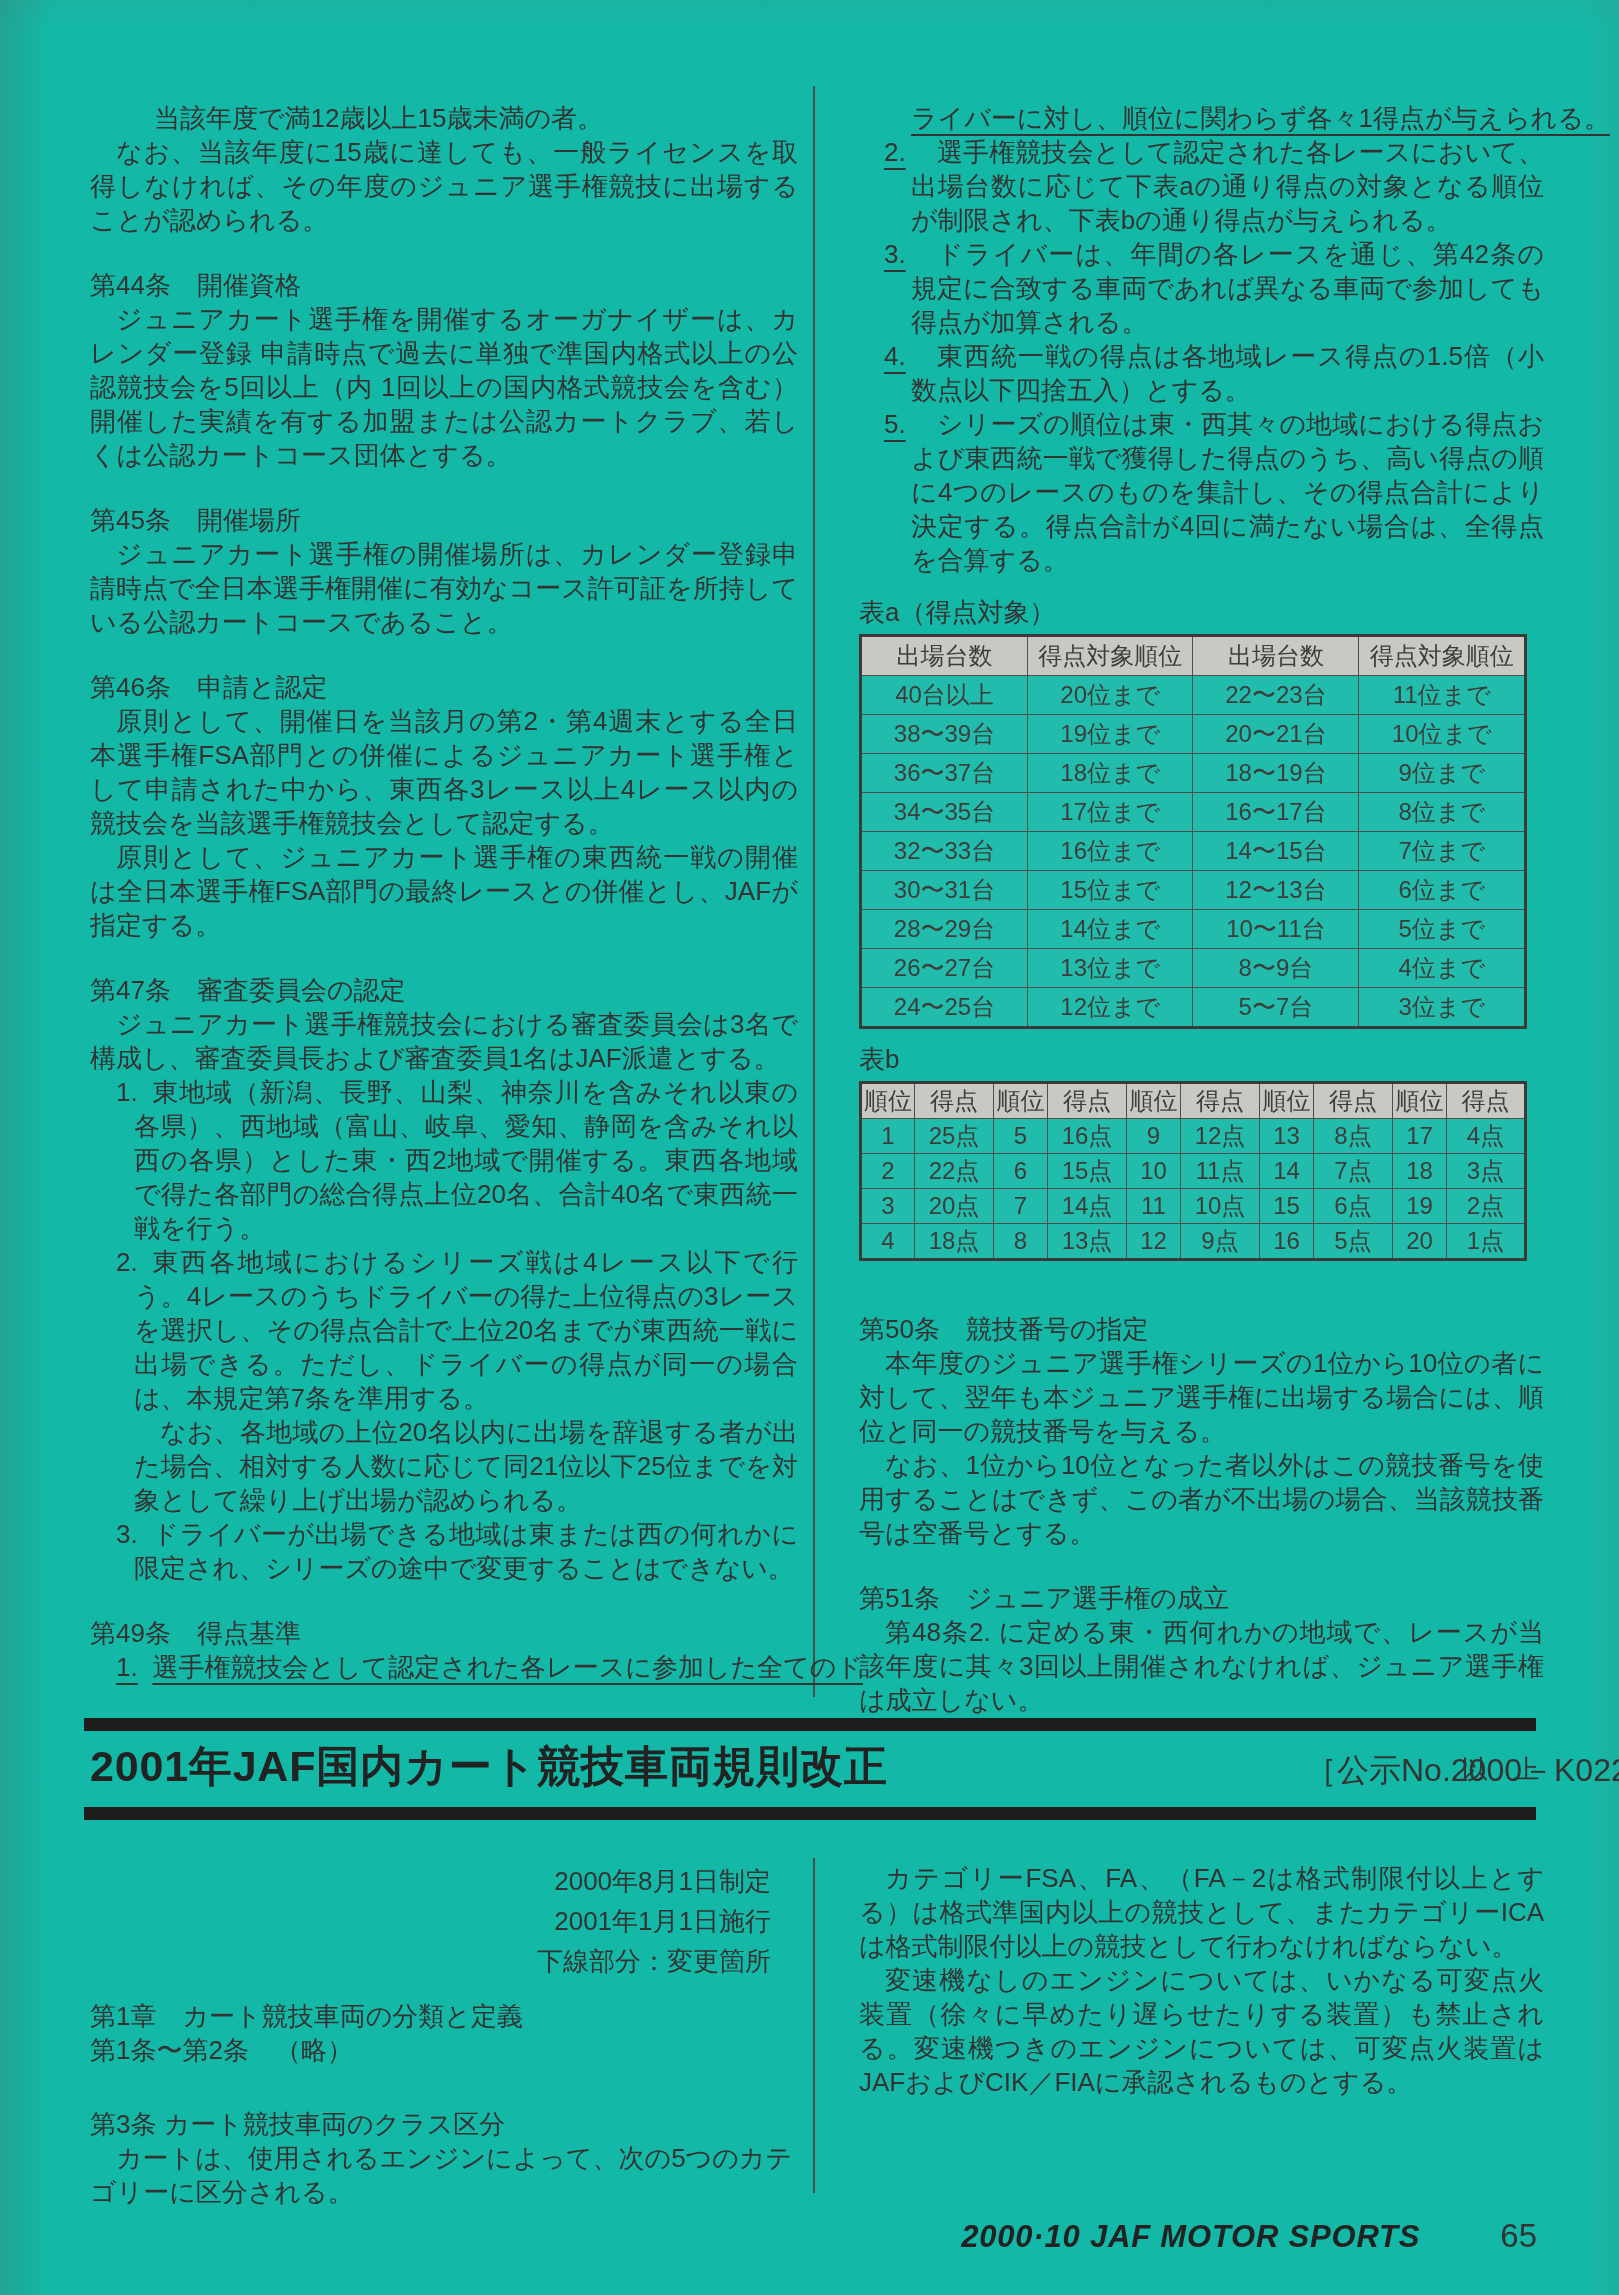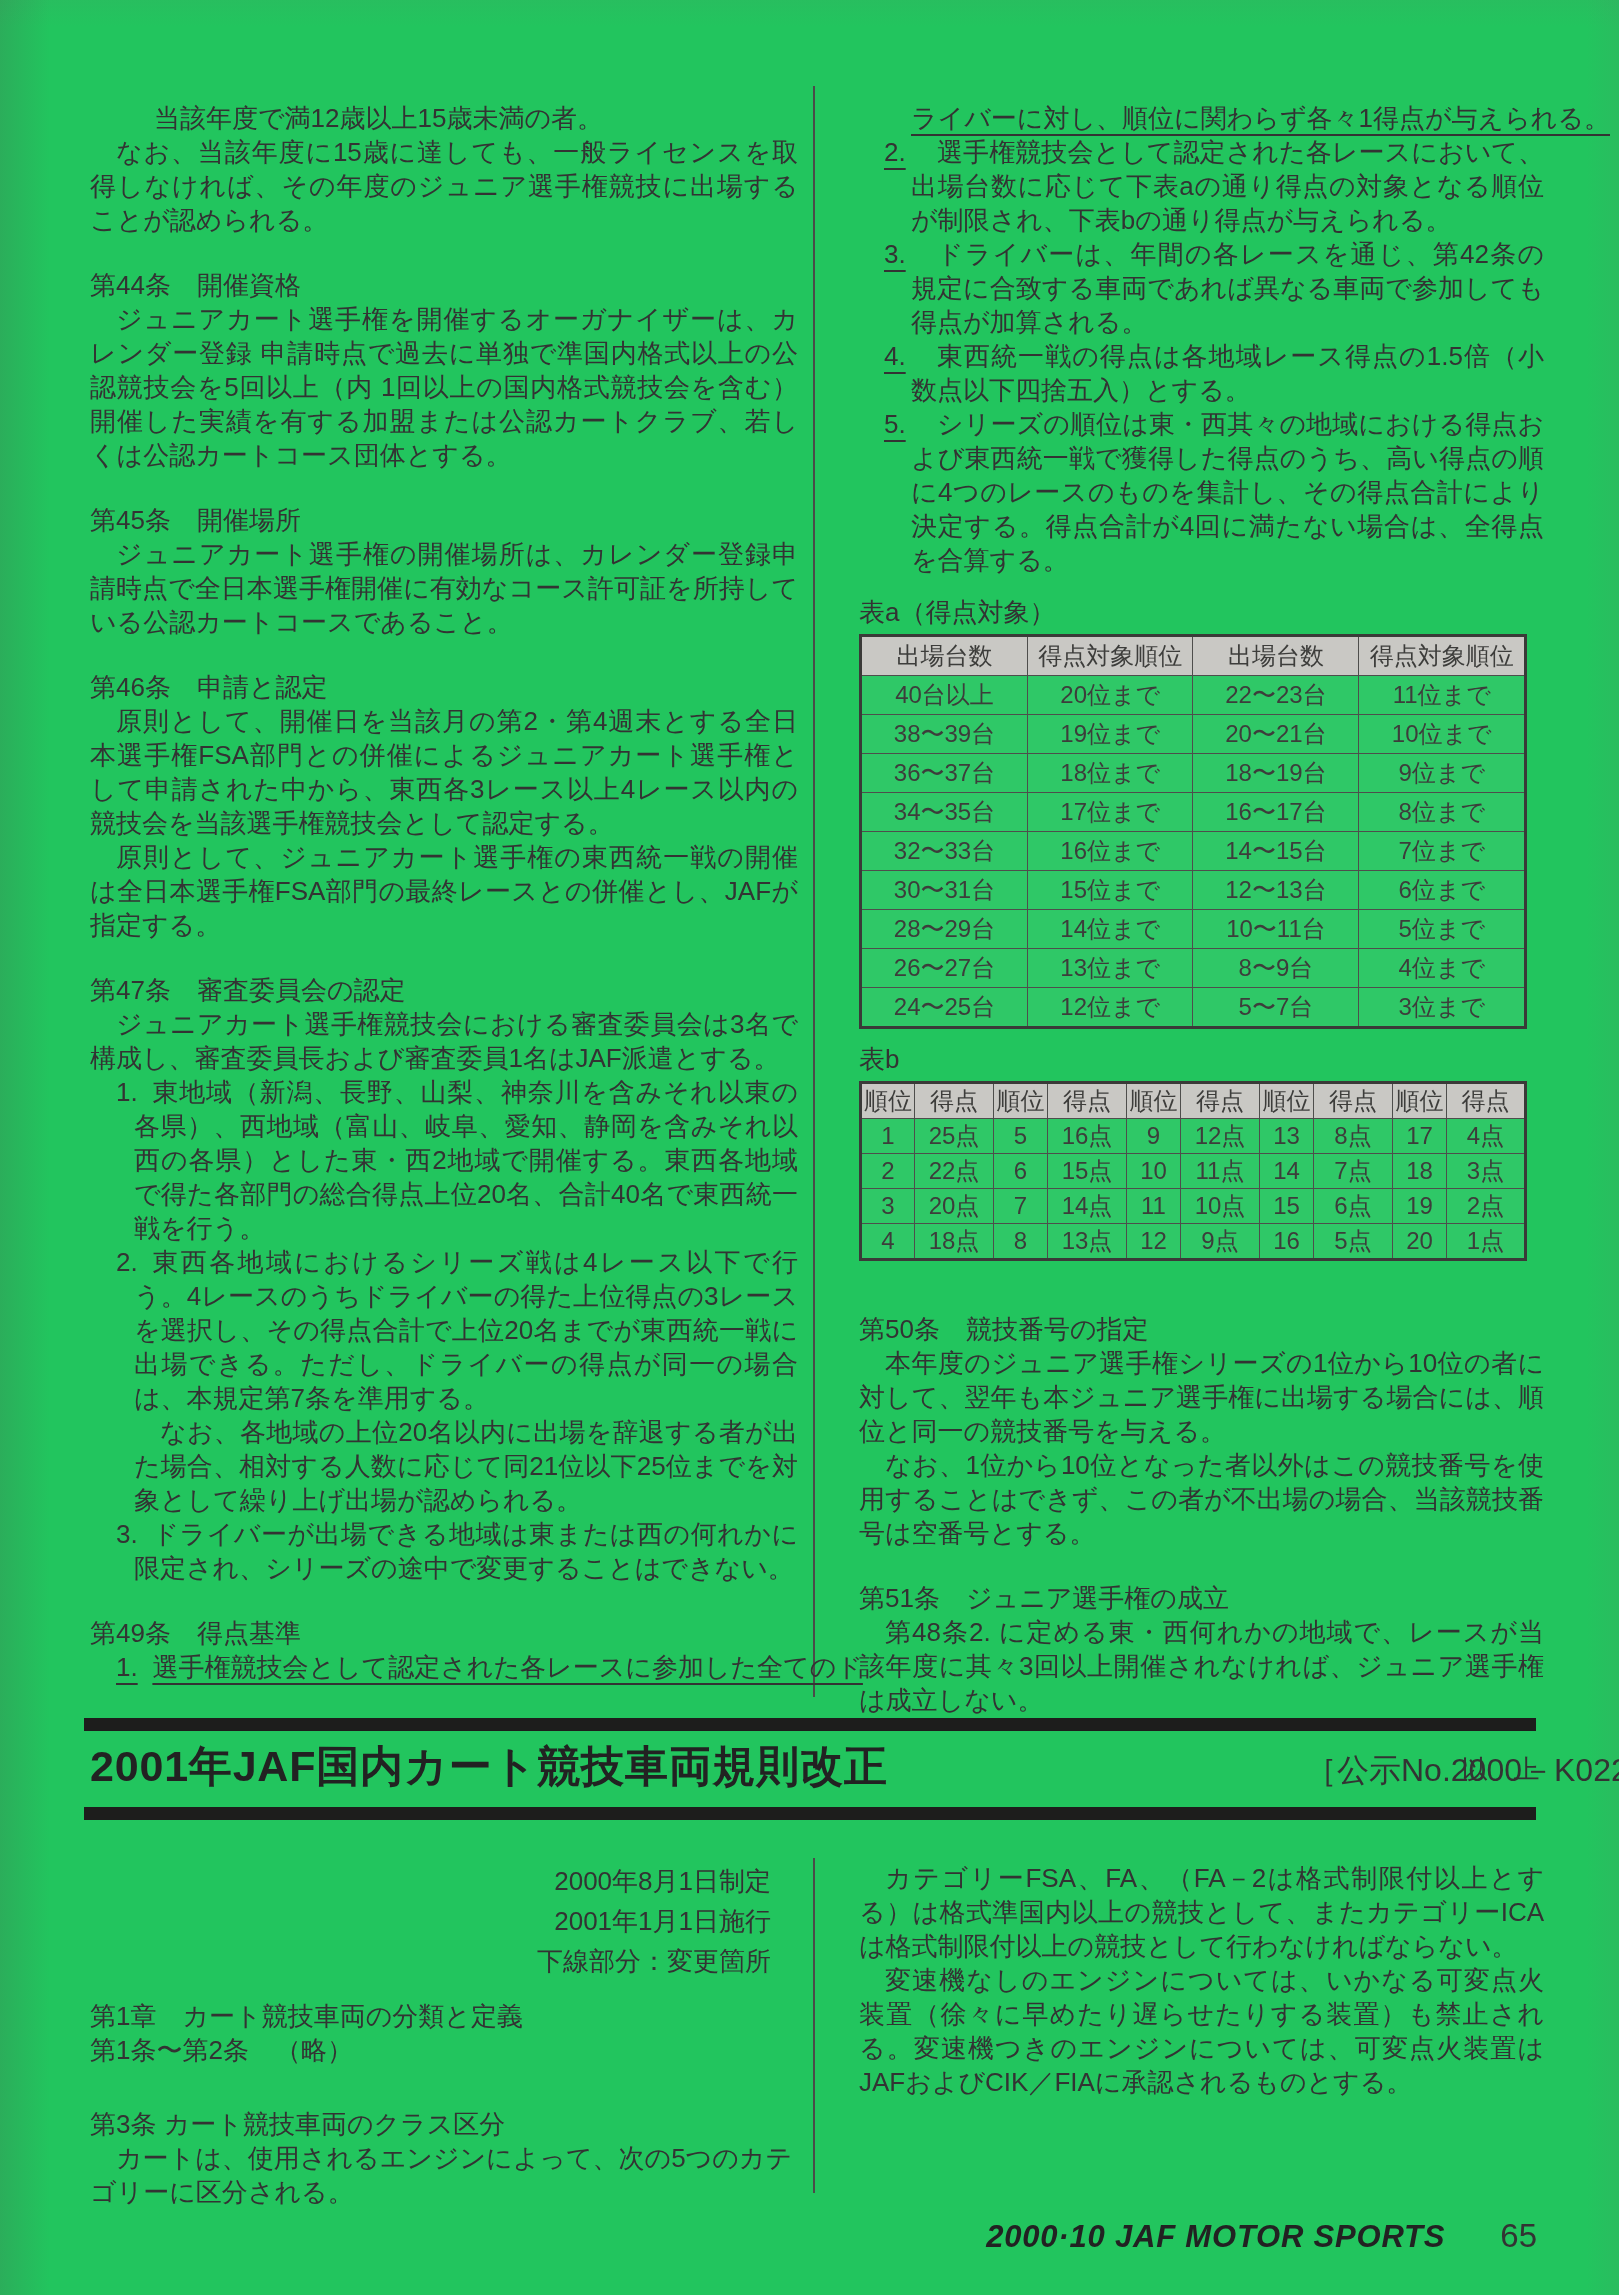--- a/index.html
+++ b/index.html
@@ -3,21 +3,21 @@
 <meta charset="utf-8">
 <style>
   html,body{margin:0;padding:0;}
   body{
     width:1620px;height:2295px;
     font-family:"Liberation Sans","DejaVu Sans",sans-serif;
     background:#b9b9b5;
   }
   .page{
     position:relative;width:1620px;height:2295px;overflow:hidden;
-    background:#22c55e;color:#333;
+    background:#14b8a6;color:#333;
   }
   .page::before{
     content:"";position:absolute;inset:0;pointer-events:none;
     background:
       linear-gradient(90deg,rgba(80,80,76,.20),rgba(0,0,0,0) 50px),
       linear-gradient(270deg,rgba(110,110,105,.10),rgba(0,0,0,0) 34px),
       linear-gradient(180deg,rgba(110,110,105,.08),rgba(0,0,0,0) 27px);
   }
   .col{position:absolute;font-size:26px;line-height:34px;color:#333;text-align:justify;}
   .lcol{left:90px;top:101px;width:708px;}
@@ -57,21 +57,21 @@
   #bar2{top:1807px;}
   .btitle{position:absolute;left:90px;top:1738px;font-size:43px;font-weight:bold;
           letter-spacing:0.8px;color:#222;white-space:nowrap;}
   .notice{position:absolute;left:1305px;top:1749px;font-size:32px;color:#333;white-space:nowrap;}
   .dates{position:absolute;left:90px;top:1861px;width:681px;font-size:26px;line-height:40px;
          text-align:right;color:#333;}
   .bleft{position:absolute;left:90px;top:1999px;width:708px;font-size:26px;line-height:34px;}
   .bl3{margin-top:40px;}
   .bright{position:absolute;left:859px;top:1861px;width:685px;font-size:26px;line-height:34px;text-align:justify;}
   .footer{position:absolute;top:2217px;left:849px;width:688px;display:flex;
-          justify-content:flex-end;align-items:baseline;gap:55px;}
+          justify-content:flex-end;align-items:baseline;gap:80px;}
   .journal{font-style:italic;font-weight:bold;font-size:31px;letter-spacing:0.8px;color:#222;white-space:nowrap;}
   .pageno{font-size:33px;color:#333;}
 </style>
 </head>
 <body>
 
 <div class="page">
 
   <div class="vdiv" id="vd1"></div>
 

